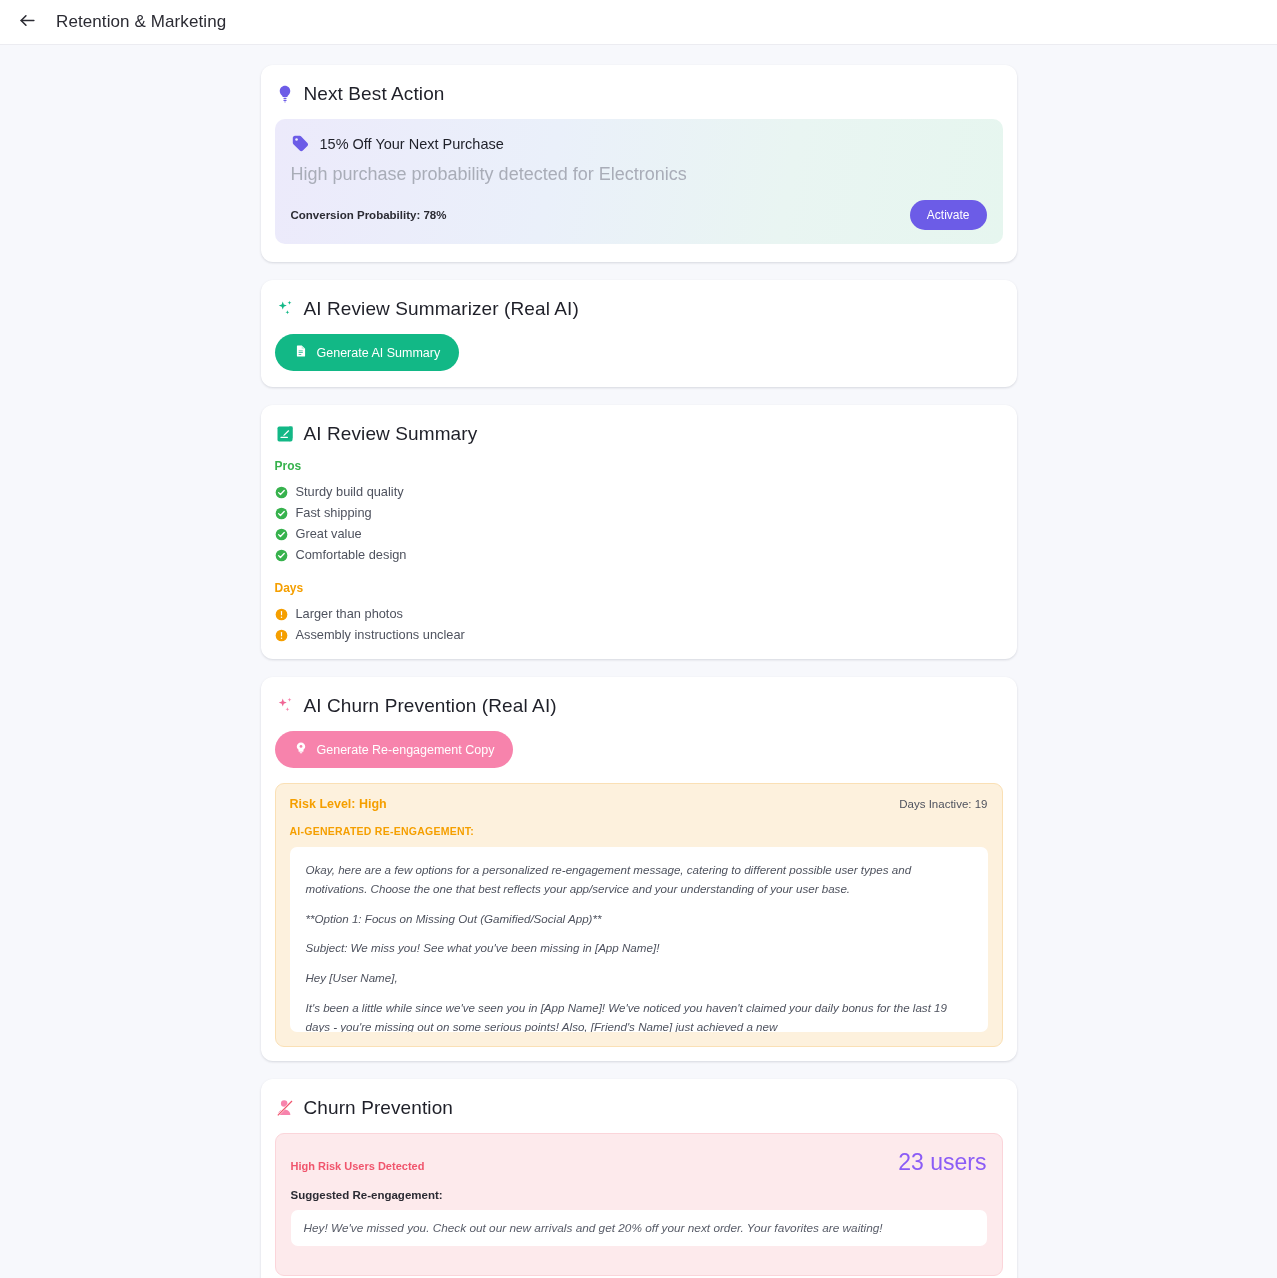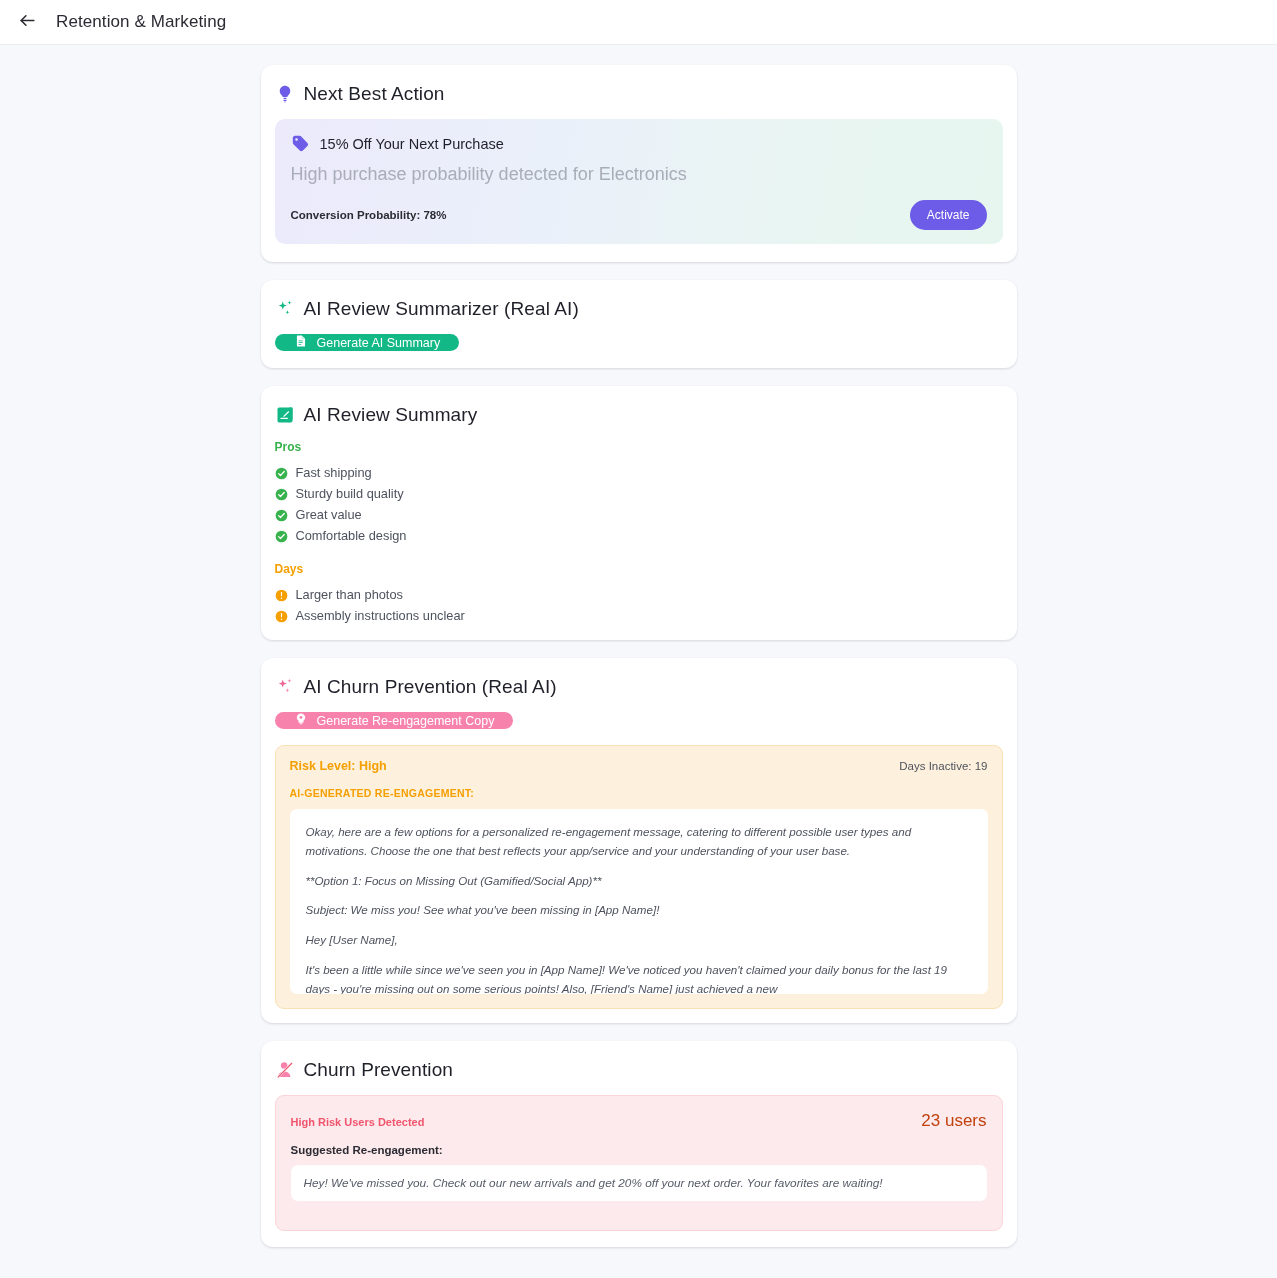--- a/index.html
+++ b/index.html
@@ -97,21 +97,21 @@
 
   
   .pill-btn {
     display: inline-flex;
     align-items: center;
     gap: 9px;
     border: none;
     border-radius: 19px;
     color: #ffffff;
     font-size: 12.5px;
-    padding: 0 19px;
+    padding: 10px 19px;
     cursor: pointer;
     font-family: "Liberation Sans", sans-serif;
   }
   .pill-btn svg { width: 14px; height: 14px; flex: 0 0 auto; }
   .btn-teal { background: #12b886; }
   .btn-pink { background: #f783ac; }
 
   
   .sum-card { padding-bottom: 14px; }
   .sec-label {
@@ -182,21 +182,21 @@
     background: #fdeaec;
     border: 1px solid #fbd5da;
     border-radius: 9px;
     padding: 15px 15px 16px 15px;
   }
   .hr-top {
     display: flex; align-items: baseline; justify-content: space-between;
     margin-bottom: 13px;
   }
   .hr-title { font-size: 11px; font-weight: bold; color: #f0556d; }
-  .hr-count { font-size: 17px; color: #c2410c; }
+  .hr-count { font-size: 23px; color: #8b5cf6; }
   .hr-sub { font-size: 11.5px; font-weight: bold; color: #2b2b33; margin-bottom: 9px; }
   .hr-msg {
     background: #ffffff;
     border-radius: 7px;
     padding: 11px 13px;
     font-size: 11.8px;
     font-style: italic;
     color: #585c68;
     margin-bottom: 13px;
   }
@@ -289,30 +289,30 @@
 
     <div class="sec-label sec-pros">Pros</div>
     <div>
       <div class="bullet-row">
         <span class="dot-icon">
           <svg viewBox="0 0 20 20" width="13" height="13">
             <circle cx="10" cy="10" r="9" fill="#37b24d"></circle>
             <path d="M5.6 10.2l2.8 2.8 5.8-6" stroke="#ffffff" stroke-width="2" fill="none" stroke-linecap="round" stroke-linejoin="round"></path>
           </svg>
         </span>
-        <span class="txt">Fast shipping</span>
+        <span class="txt">Sturdy build quality</span>
       </div>
       <div class="bullet-row">
         <span class="dot-icon">
           <svg viewBox="0 0 20 20" width="13" height="13">
             <circle cx="10" cy="10" r="9" fill="#37b24d"></circle>
             <path d="M5.6 10.2l2.8 2.8 5.8-6" stroke="#ffffff" stroke-width="2" fill="none" stroke-linecap="round" stroke-linejoin="round"></path>
           </svg>
         </span>
-        <span class="txt">Sturdy build quality</span>
+        <span class="txt">Fast shipping</span>
       </div>
       <div class="bullet-row">
         <span class="dot-icon">
           <svg viewBox="0 0 20 20" width="13" height="13">
             <circle cx="10" cy="10" r="9" fill="#37b24d"></circle>
             <path d="M5.6 10.2l2.8 2.8 5.8-6" stroke="#ffffff" stroke-width="2" fill="none" stroke-linecap="round" stroke-linejoin="round"></path>
           </svg>
         </span>
         <span class="txt">Great value</span>
       </div>

